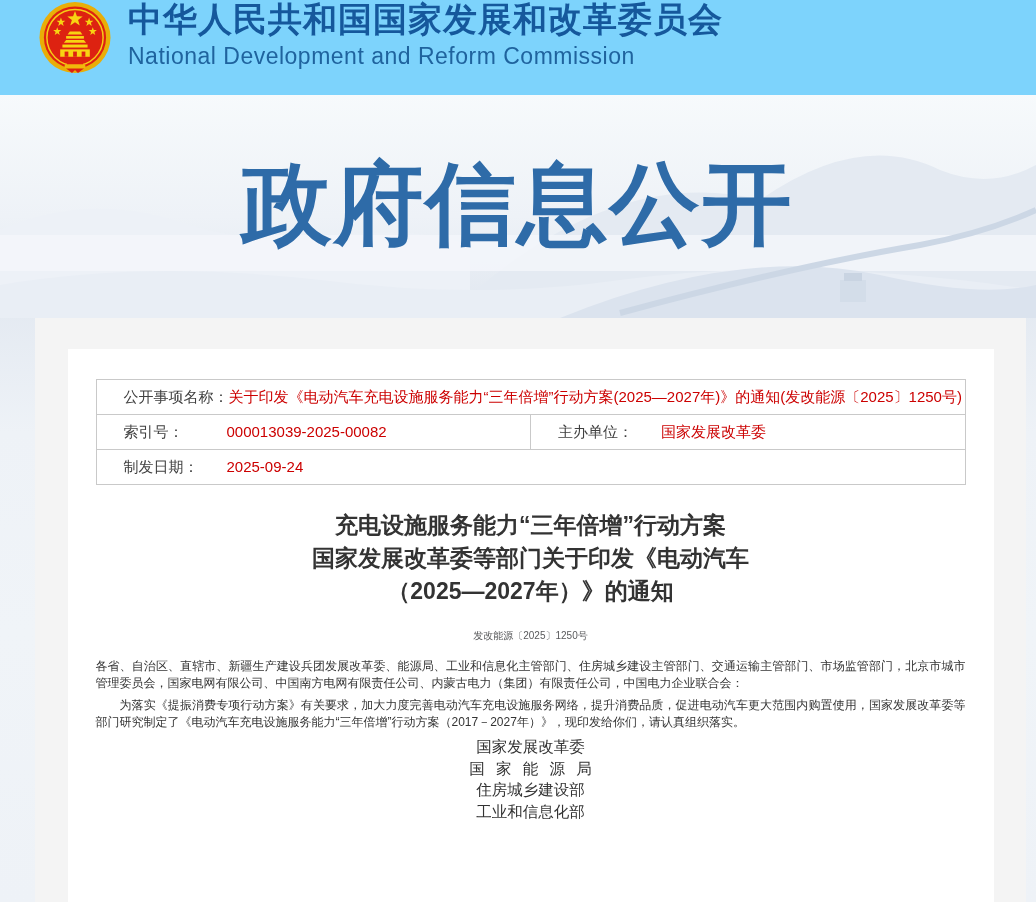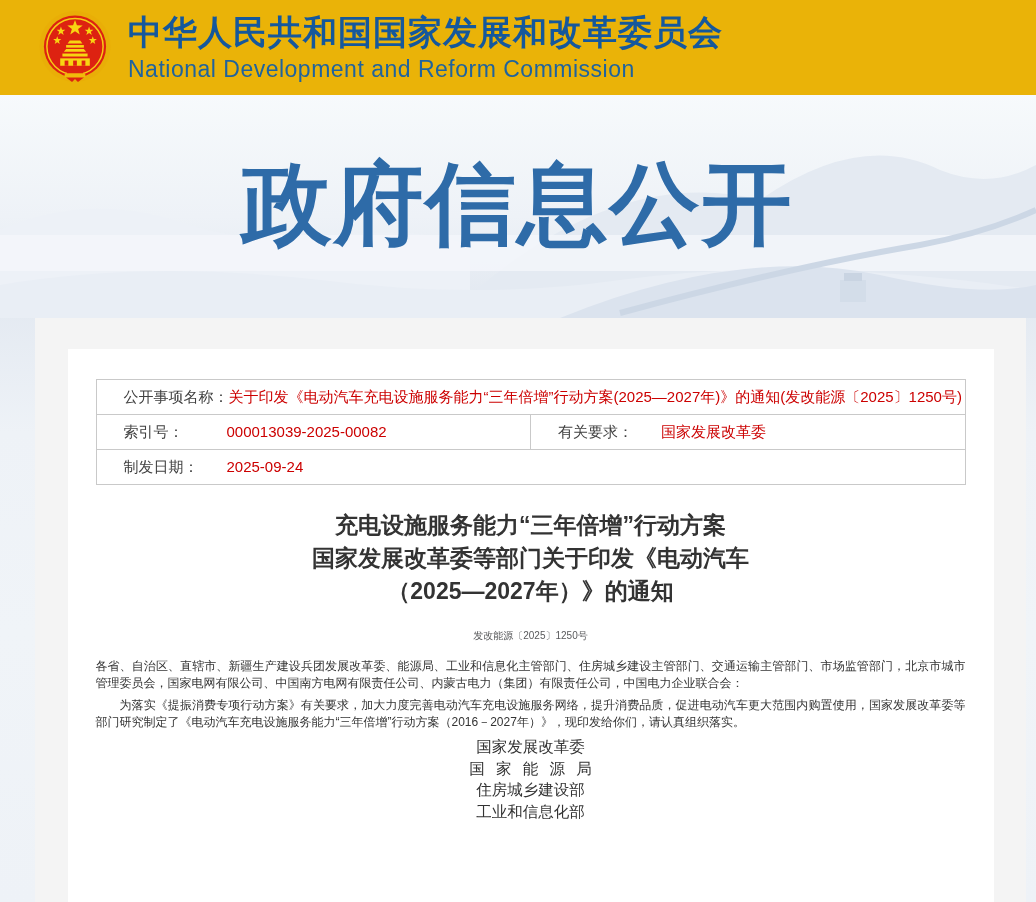--- a/index.html
+++ b/index.html
@@ -18,22 +18,22 @@
   body{
     width:1036px;height:902px;overflow:hidden;
     font-family:"Liberation Sans","DejaVu Sans",sans-serif;
     color:var(--text);
     background:linear-gradient(180deg,#ffffff 0%,#f7fafc 10%,#eef2f7 24%,#e3e9f1 33%,#eef2f7 48%,#f0f4f8 70%,#eef2f7 100%);
   }
   .page{width:1036px;height:902px;overflow:hidden;position:relative;}
 
   
   .site-header{
-    height:95px;background:#eab308;
-    display:flex;align-items:center;padding-left:38px;
+    height:95px;background:#7dd3fc;
+    display:flex;align-items:flex-start;padding-left:38px;
   }
   .emblem{width:74px;height:78px;flex:0 0 auto;margin-right:16px;}
   .header-titles{display:flex;flex-direction:column;justify-content:center;}
   .title-cn{
     font-size:34px;font-weight:bold;color:var(--header-title);
     letter-spacing:1px;line-height:38px;
   }
   .title-en{
     font-size:23px;color:var(--header-subtitle);
     letter-spacing:0.5px;line-height:26px;margin-top:5px;
@@ -145,41 +145,41 @@
             <tr>
           <td colspan="2">
             <span class="lbl">公开事项名称：</span><span class="val">关于印发《电动汽车充电设施服务能力“三年倍增”行动方案(2025—2027年)》的通知(发改能源〔2025〕1250号)</span>
           </td>
         </tr>
         <tr>
           <td class="cell-left">
             <span class="lbl">索引号：</span><span class="val">000013039-2025-00082</span>
           </td>
           <td>
-            <span class="lbl">有关要求：</span><span class="val">国家发展改革委</span>
+            <span class="lbl">主办单位：</span><span class="val">国家发展改革委</span>
           </td>
         </tr>
         <tr>
           <td colspan="2">
             <span class="lbl">制发日期：</span><span class="val">2025-09-24</span>
           </td>
         </tr>
       </tbody>
         </table>
 
       <h1 class="doc-title">
         <span class="tline">充电设施服务能力“三年倍增”行动方案</span>
         <span class="tline">国家发展改革委等部门关于印发《电动汽车</span>
         <span class="tline">（2025—2027年）》的通知</span>
       </h1>
 
       <div class="doc-number">发改能源〔2025〕1250号</div>
 
       <p class="para">各省、自治区、直辖市、新疆生产建设兵团发展改革委、能源局、工业和信息化主管部门、住房城乡建设主管部门、交通运输主管部门、市场监管部门，北京市城市管理委员会，国家电网有限公司、中国南方电网有限责任公司、内蒙古电力（集团）有限责任公司，中国电力企业联合会：</p>
-      <p class="para indent">为落实《提振消费专项行动方案》有关要求，加大力度完善电动汽车充电设施服务网络，提升消费品质，促进电动汽车更大范围内购置使用，国家发展改革委等部门研究制定了《电动汽车充电设施服务能力“三年倍增”行动方案（2016－2027年）》，现印发给你们，请认真组织落实。</p>
+      <p class="para indent">为落实《提振消费专项行动方案》有关要求，加大力度完善电动汽车充电设施服务网络，提升消费品质，促进电动汽车更大范围内购置使用，国家发展改革委等部门研究制定了《电动汽车充电设施服务能力“三年倍增”行动方案（2017－2027年）》，现印发给你们，请认真组织落实。</p>
 
       <div class="signatures">
         <div class="sig-line">国家发展改革委</div>
         <div class="sig-line">国 家 能 源 局</div>
         <div class="sig-line">住房城乡建设部</div>
         <div class="sig-line">工业和信息化部</div>
       </div>
 
     </div>
   </div>

